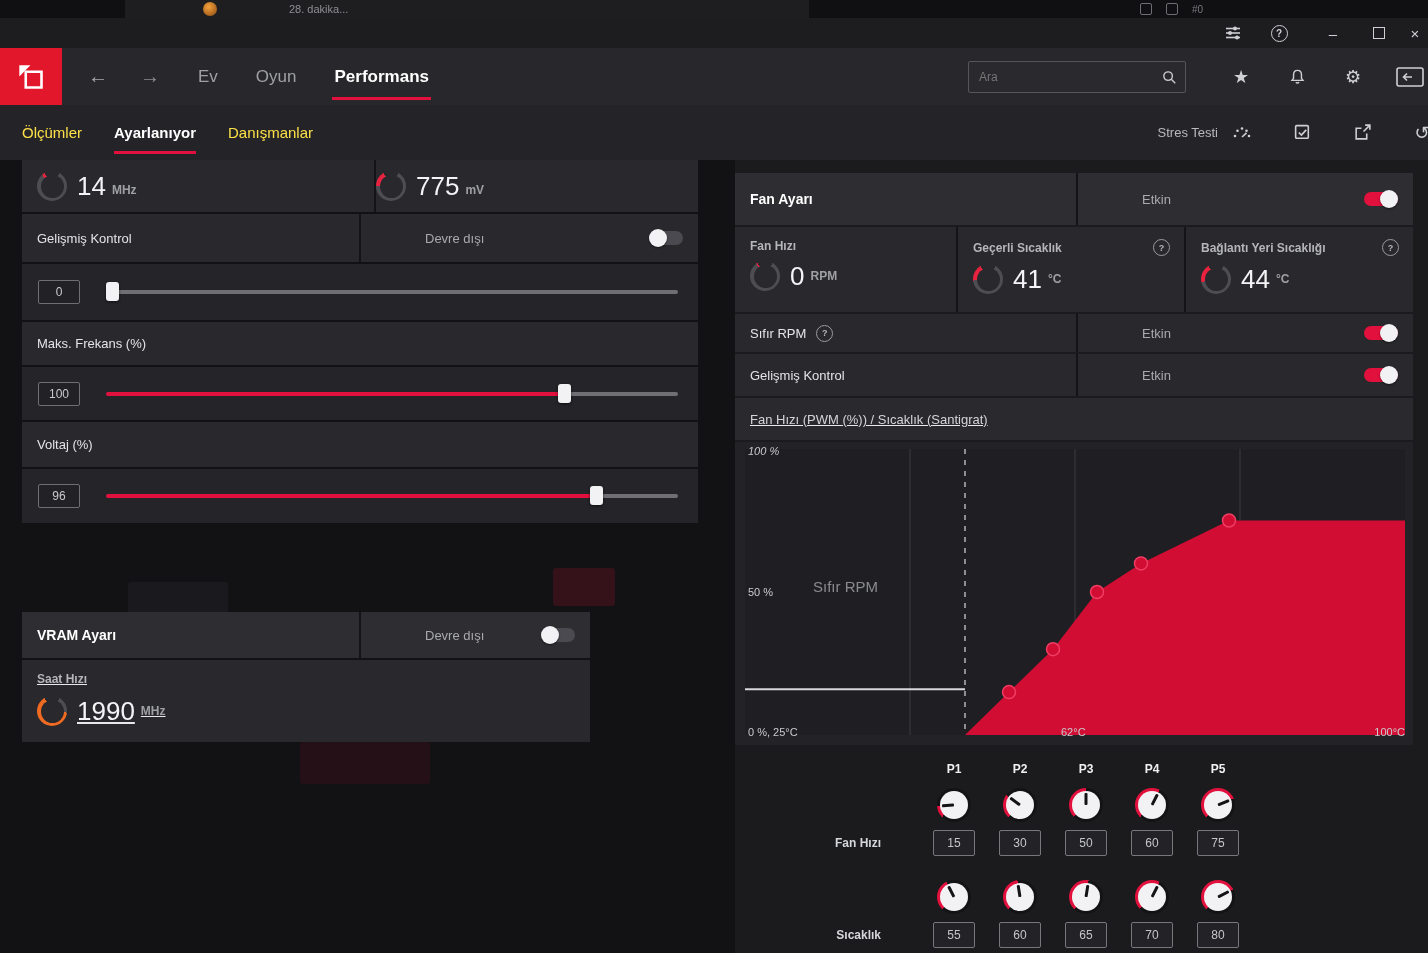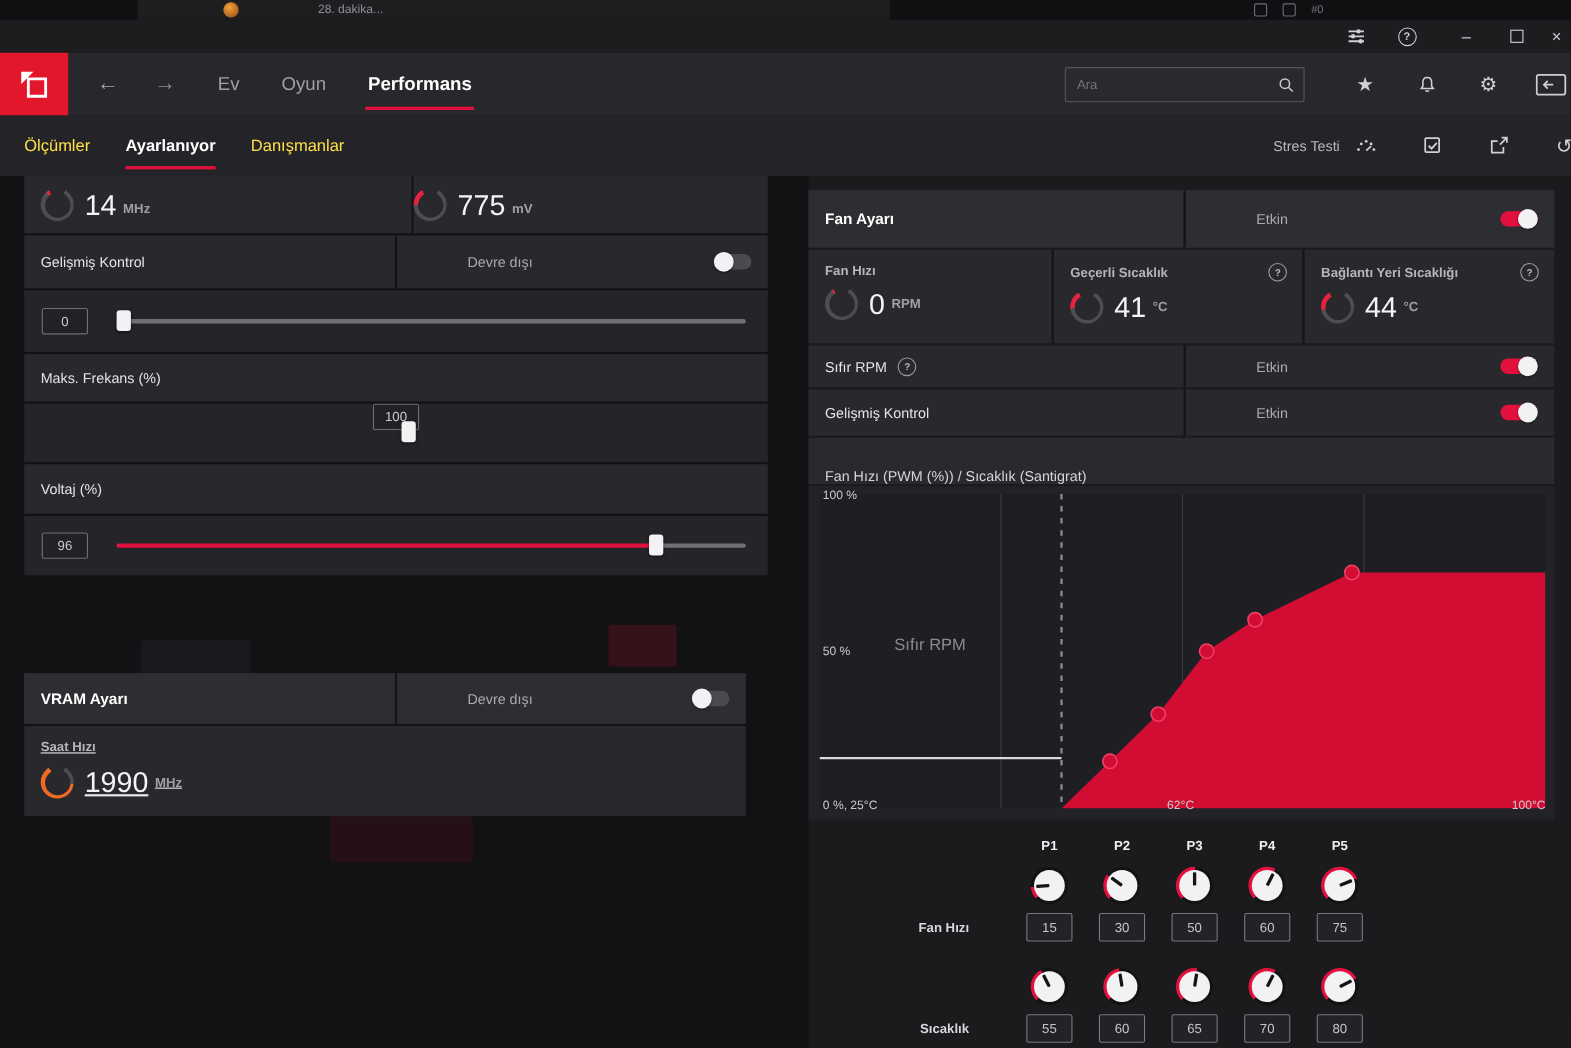--- a/index.html
+++ b/index.html
@@ -70,21 +70,21 @@
     background:linear-gradient(to right,#e2103c 0 calc(var(--p,0)*100%),#6f6f74 calc(var(--p,0)*100%) 100%);}
   .slider-thumb{position:absolute;top:-8px;width:13px;height:19px;border-radius:3px;background:#f2f2f4;left:calc(var(--p,0)*100% - 6px);box-shadow:0 1px 3px rgba(0,0,0,.6);}
   
   .stat-cell{flex-direction:column;align-items:flex-start;justify-content:flex-start;padding-top:12px;}
   .stat-top{display:flex;width:100%;align-items:center;}
   .stat-label{font-size:12px;font-weight:bold;color:#b5b6ba;padding-left:15px;}
   .stat-help{margin-left:auto;margin-right:14px;}
   .stat-vrow{display:flex;align-items:flex-start;margin-top:8px;padding-left:15px;}
   .small-help{width:15px;height:15px;border-radius:50%;border:1.5px solid #9a9b9f;display:flex;align-items:center;justify-content:center;font-size:9px;font-weight:bold;color:#b5b6ba;flex:0 0 auto;}
   
-  .chart-title-row{background:#2a2a2e;height:42px;display:flex;align-items:flex-end;margin-bottom:2px;}
+  .chart-title-row{background:#2a2a2e;height:42px;display:flex;align-items:center;margin-bottom:2px;text-decoration:underline;}
   .chart-title{font-size:13px;color:#d5d5d8;padding-left:15px;}
   .chart-cell{position:relative;height:303px;background:#232327;margin-bottom:0;}
   .chart-label{position:absolute;font-size:11px;color:#c9cacd;z-index:3;}
   .zero-rpm-text{position:absolute;font-size:15px;color:#8a8b90;z-index:3;}
   
   #knob-table{position:absolute;left:735px;top:756px;display:grid;grid-template-columns:186px repeat(5,66px);}
   .kcell{display:flex;align-items:center;justify-content:center;}
   .khead{height:26px;color:#f0f0f2;font-size:12px;font-weight:bold;}
   .kc-knob{height:46px;}
   .kc-val{height:30px;}
@@ -248,41 +248,41 @@
       <span class="slider-track" style="--p: 0.01;">
         <span class="slider-thumb"></span>
       </span>
     </div>
 
     <div class="prow" style="height:43px;">
       <div class="pcell" style="flex:1;">
           <span class="row-label">Maks. Frekans (%)</span>
         </div>
     </div>
-    <div class="prow row-dark slider-row" style="height:53px;align-items:center;flex-direction:column;">
+    <div class="prow row-dark slider-row" style="height:53px;align-items:center;">
       <span class="val-box">100</span>
       <span class="slider-track" style="--p: 0.8;">
         <span class="slider-thumb"></span>
       </span>
     </div>
 
     <div class="prow" style="height:45px;">
       <div class="pcell" style="flex:1;">
           <span class="row-label">Voltaj (%)</span>
         </div>
     </div>
     <div class="prow row-dark slider-row" style="height:54px;align-items:center;">
       <span class="val-box">96</span>
       <span class="slider-track" style="--p: 0.857;">
         <span class="slider-thumb"></span>
       </span>
     </div>
   </div>
 
-  <div class="panel" style="left:22px;top:612px;width:656px;">
+  <div class="panel" style="left:22px;top:612px;width:568px;">
     <div class="prow" style="height:46px;">
       <div class="pcell row-header" style="width:337px;">
         <span class="panel-title">VRAM Ayarı</span>
       </div>
       <div class="pcell cell-gap row-header" style="flex:1;">
         <span class="state-label">Devre dışı</span>
         <span class="toggle off">
             <span class="toggle-knob"></span>
           </span>
       </div>
@@ -385,21 +385,21 @@
           <line x1="495" y1="0" x2="495" y2="286" stroke="#3c3c41" stroke-width="1"></line>
           <path d="M 220 286 L 264 243.1 L 308 200.2 L 352 143 L 396 114.4 L 483.99999999999994 71.5 L 660 71.5 L 660 286 Z" fill="#d20d33"></path>
           <line x1="220" y1="0" x2="220" y2="286" stroke="#8e8f94" stroke-width="2" stroke-dasharray="5 6"></line>
           <line x1="0" y1="240.24" x2="220" y2="240.24" stroke="#d8d8dc" stroke-width="2"></line>
           <circle cx="264" cy="243.1" r="6.5" fill="#d20d33" stroke="#ef3d63" stroke-width="1.5"></circle>
           <circle cx="308" cy="200.2" r="6.5" fill="#d20d33" stroke="#ef3d63" stroke-width="1.5"></circle>
           <circle cx="352" cy="143" r="6.5" fill="#d20d33" stroke="#ef3d63" stroke-width="1.5"></circle>
           <circle cx="396" cy="114.4" r="6.5" fill="#d20d33" stroke="#ef3d63" stroke-width="1.5"></circle>
           <circle cx="483.99999999999994" cy="71.5" r="6.5" fill="#d20d33" stroke="#ef3d63" stroke-width="1.5"></circle>
         </svg>
-      <div class="chart-label" style="left:13px;top:3px;">100 %</div>
+      <div class="chart-label" style="left:13px;top:3px;font-style:italic;">100 %</div>
       <div class="chart-label" style="left:13px;top:144px;">50 %</div>
       <div class="chart-label" style="left:13px;top:284px;">0 %, 25°C</div>
       <div class="chart-label" style="left:326px;top:284px;">62°C</div>
       <div class="chart-label" style="right:8px;top:284px;">100°C</div>
       <div class="zero-rpm-text" style="left:78px;top:136px;">Sıfır RPM</div>
     </div>
   </div>
 
   <div id="knob-table">
       <div class="kcell khead"></div>

